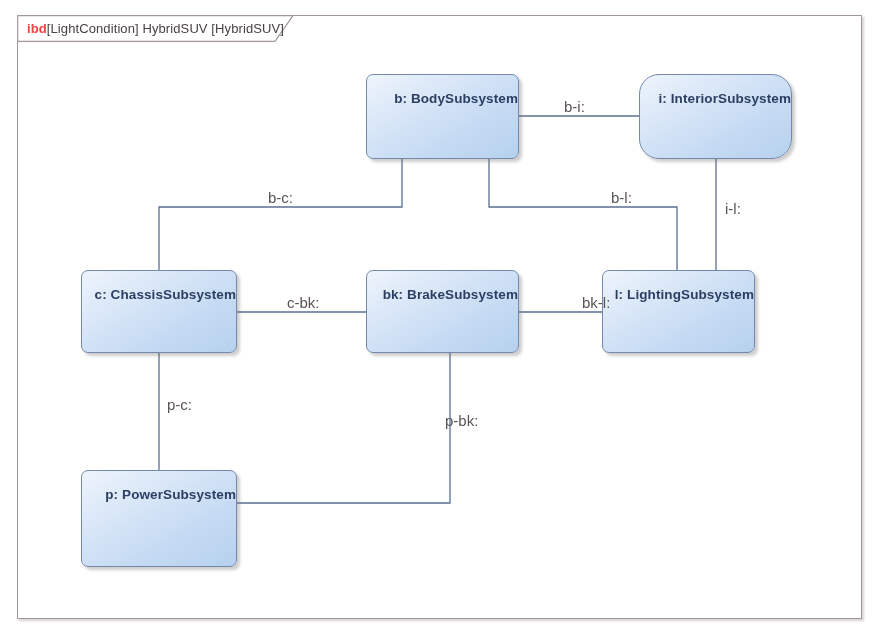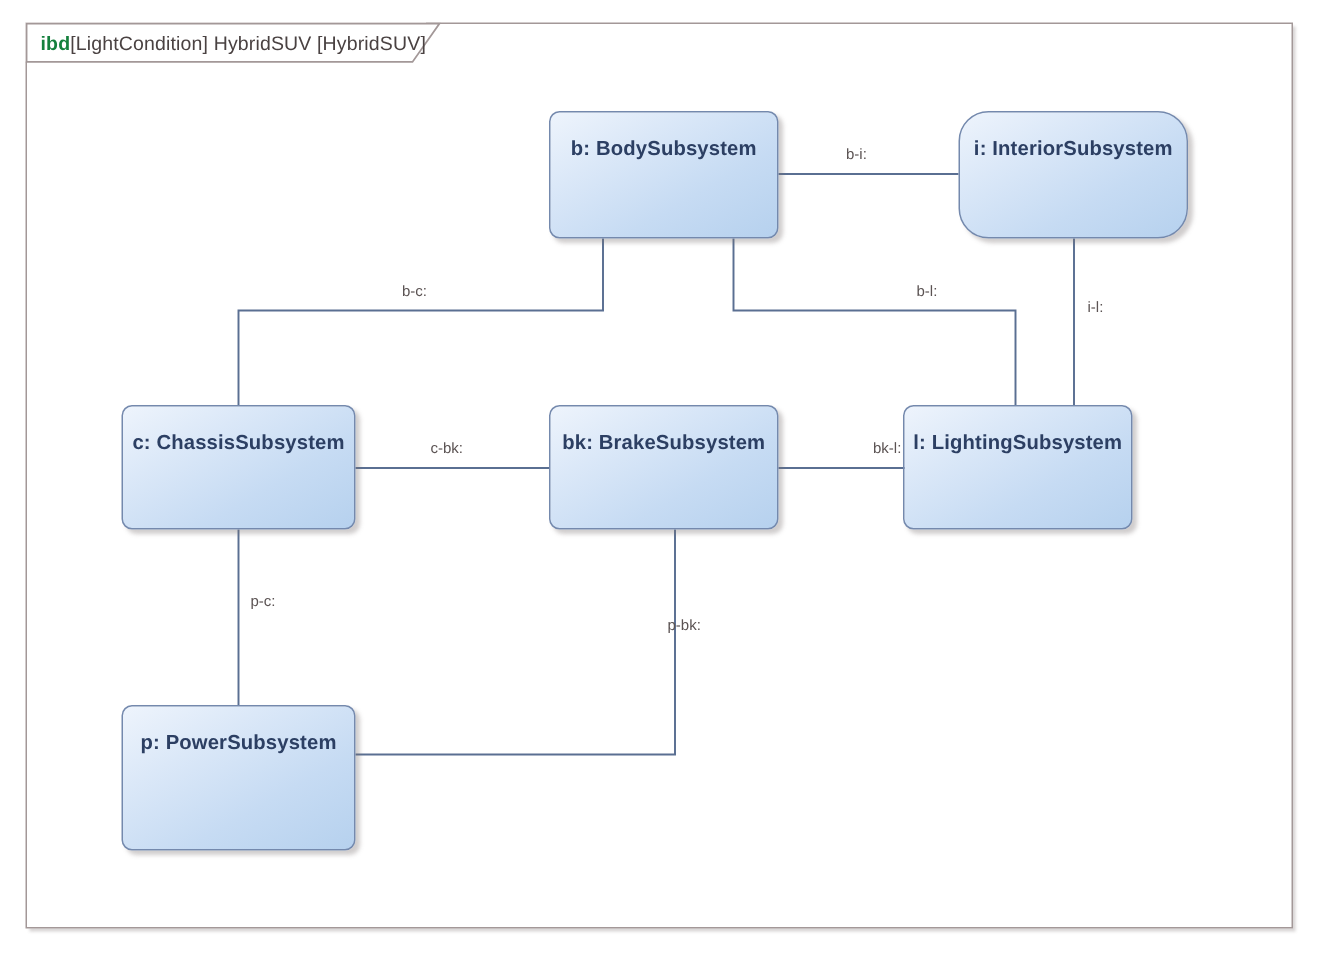--- a/index.html
+++ b/index.html
@@ -58,21 +58,21 @@
   .frame-tab-text {
     position: relative;
     font-size: 13px;
     color: #4a4242;
     letter-spacing: 0.1px;
     z-index: 2;
     padding-left: 1px;
   }
   .frame-tab-text .kw {
     font-weight: bold;
-    color: #15803d;
+    color: #ef4444;
   }
 
   
   #connector-layer {
     position: absolute;
     left: 0; top: 0;
     width: 883px;
     height: 638px;
     pointer-events: none;
   }
@@ -84,37 +84,37 @@
 
   
   .block {
     position: absolute;
     box-sizing: border-box;
     border: 1.3px solid #7489ad;
     border-radius: 7px;
     background: linear-gradient(150deg, #eef4fc 0%, #dbe8f8 30%, #c6dbf3 65%, #b6d1ee 100%);
     box-shadow: 3px 3px 3px rgba(120,112,112,0.35);
     display: flex;
-    justify-content: center;
+    justify-content: flex-end;
     align-items: flex-start;
     z-index: 2;
   }
   .block-label {
     margin-top: 16px;
     font-size: 13.5px;
     font-weight: bold;
     color: #2c3f63;
     letter-spacing: 0.1px;
     white-space: nowrap;
   }
 
   
   .conn-label {
     position: absolute;
-    font-size: 10px;
+    font-size: 15px;
     color: #5b5353;
     white-space: nowrap;
     z-index: 3;
     background: transparent;
   }
 </style>
 </head>
 <body>
 
 <div id="diagram-root">

